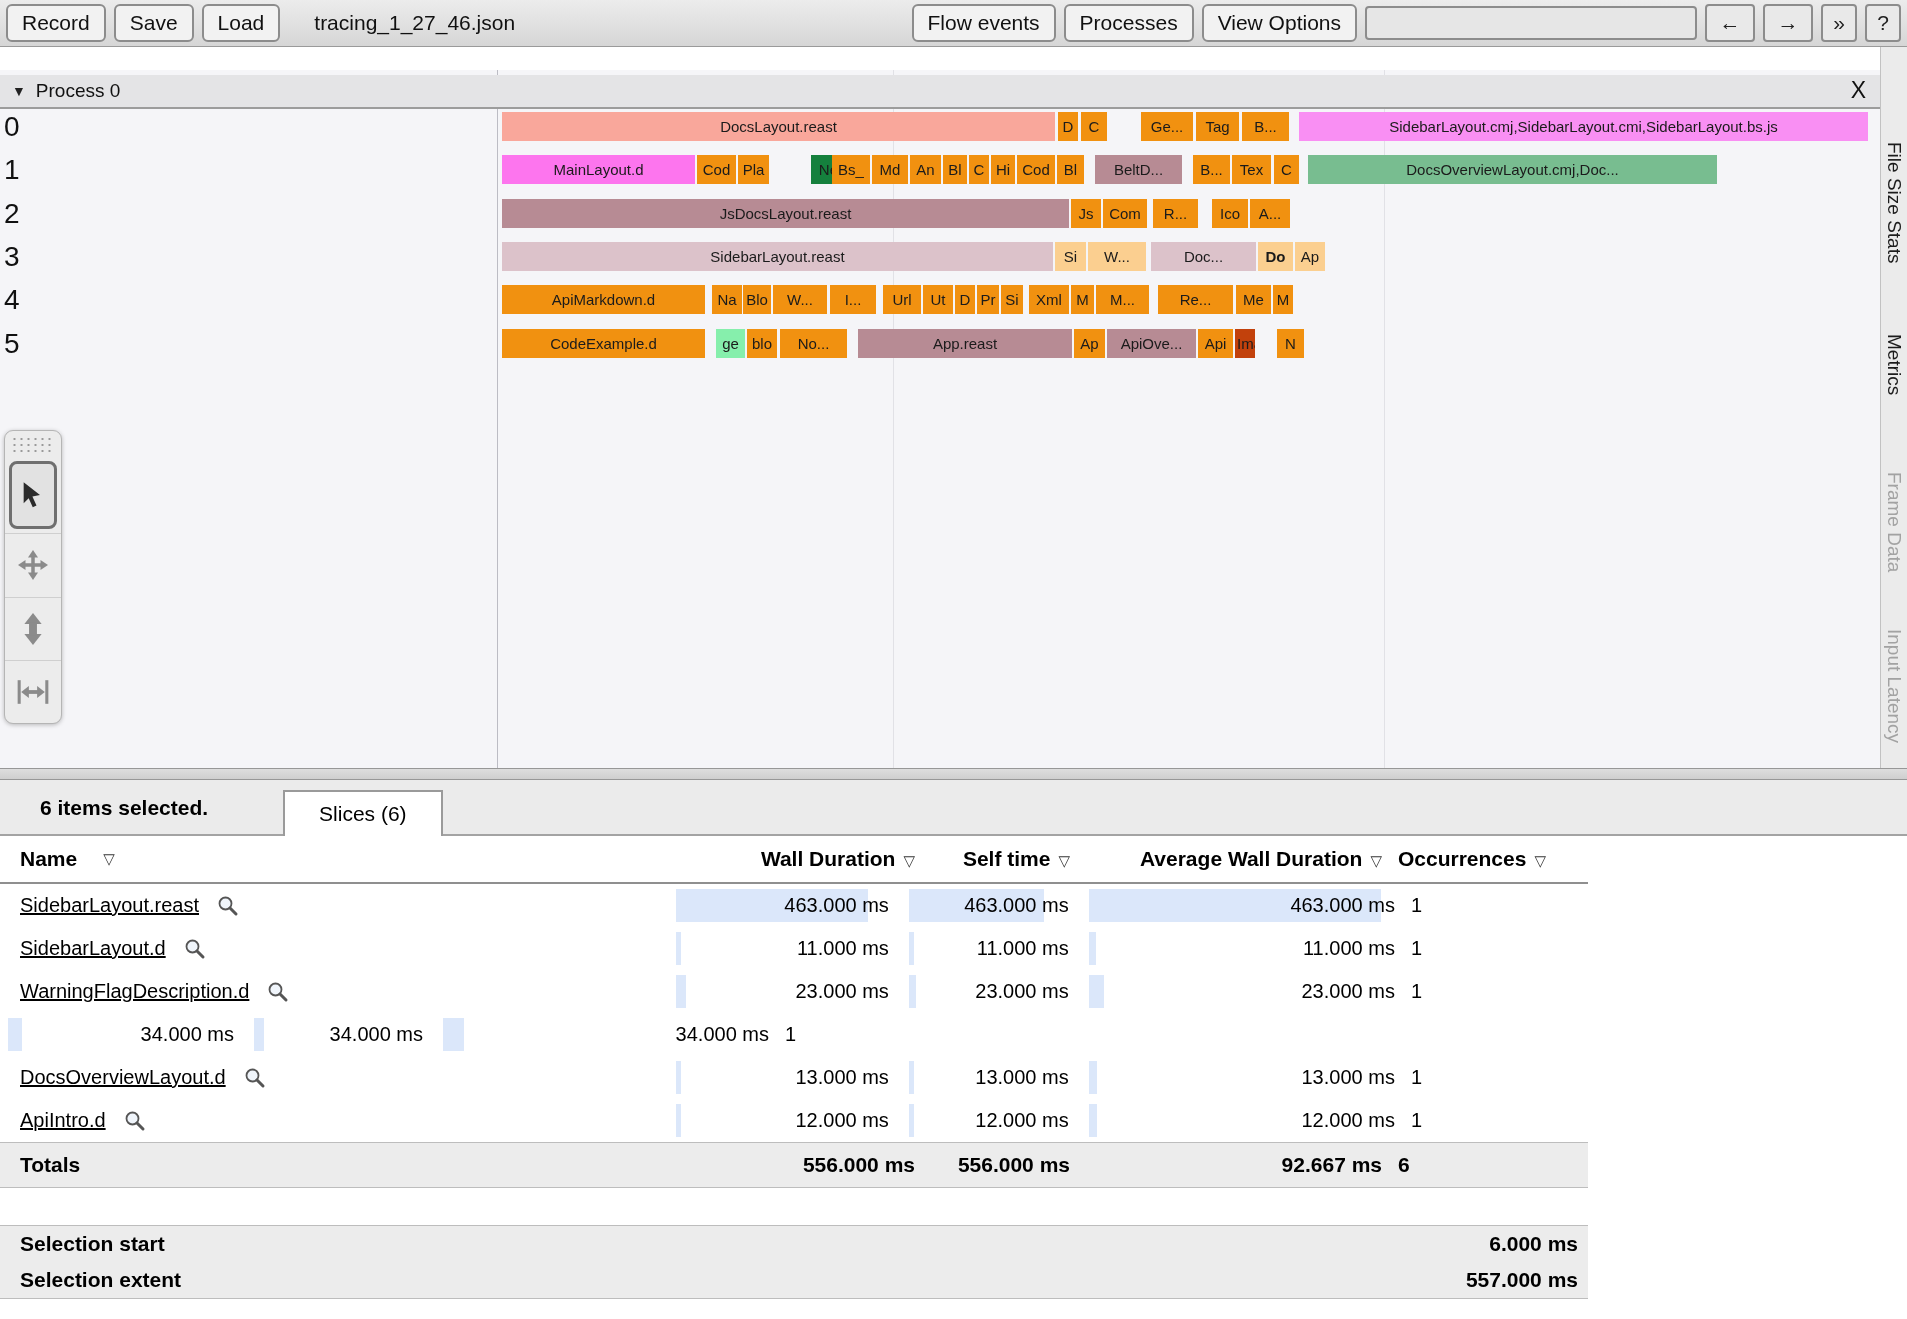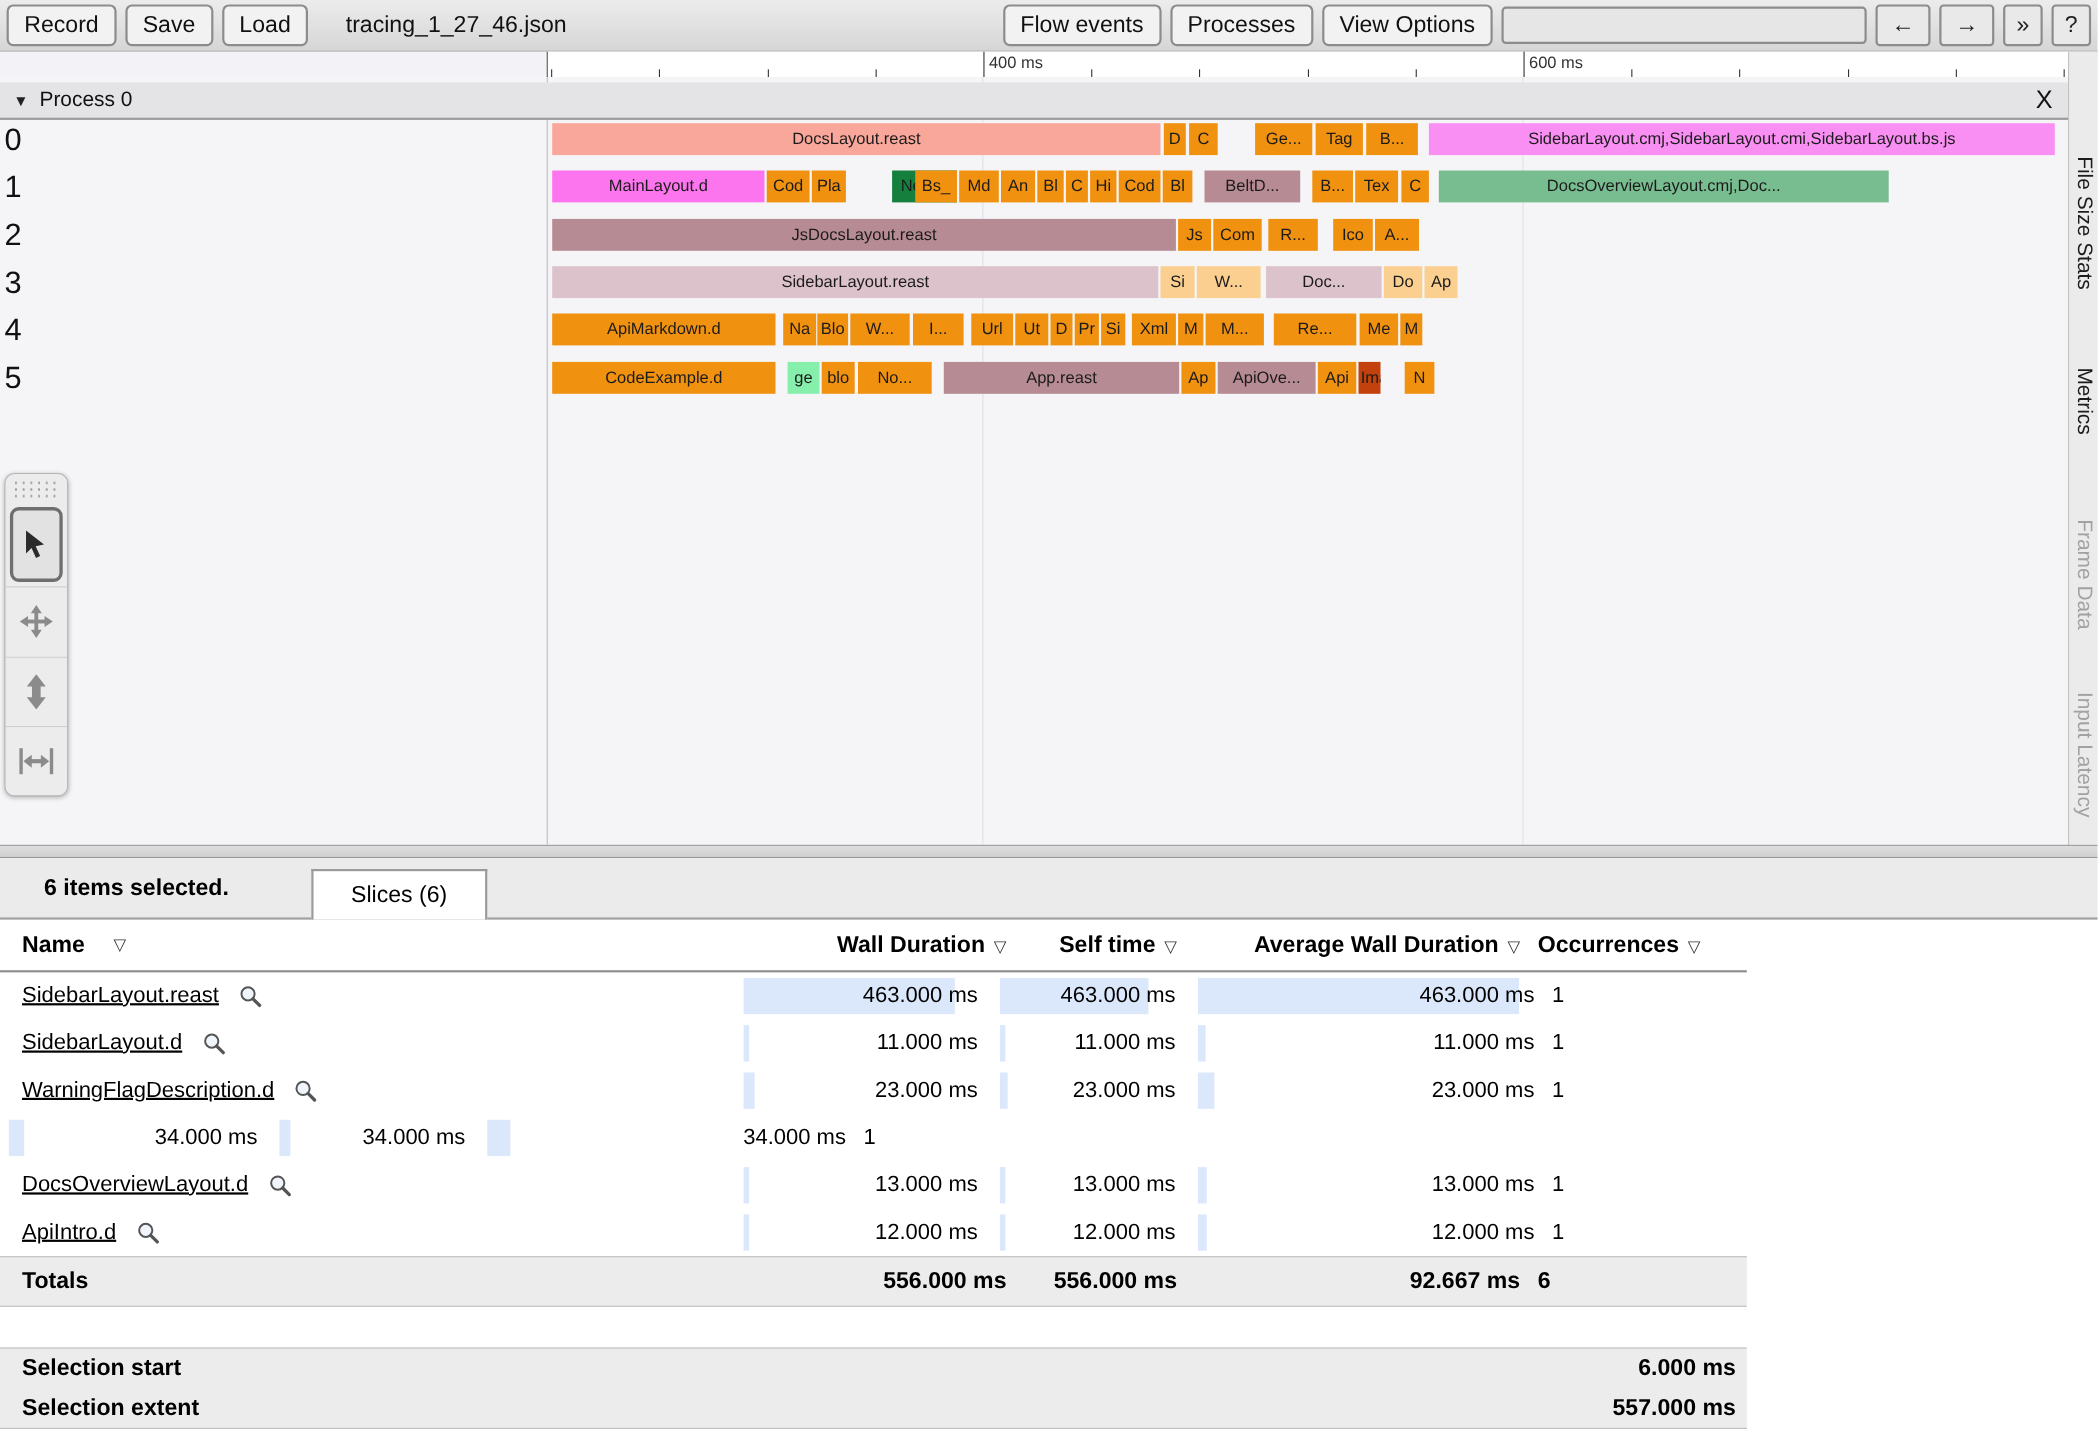--- a/index.html
+++ b/index.html
@@ -107,41 +107,20 @@
     <button class="tbtn">Flow events</button>
     <button class="tbtn">Processes</button>
     <button class="tbtn">View Options</button>
     <input id="searchbox" value="" style="">
     <button class="navbtn">←</button>
     <button class="navbtn">→</button>
     <button class="navbtn sq">»</button>
     <button class="navbtn sq">?</button>
   </div>
 
-  <div id="ruler">
-    <div id="ruler-canvas">
-        <div class="tick minor" style="left: 3.2px;"></div>
-        <div class="tick minor" style="left: 101.4px;"></div>
-        <div class="tick minor" style="left: 199.6px;"></div>
-        <div class="tick minor" style="left: 297.8px;"></div>
-        <div class="tick major" style="left: 396px;"></div>
-        <div class="tick minor" style="left: 494.2px;"></div>
-        <div class="tick minor" style="left: 592.4px;"></div>
-        <div class="tick minor" style="left: 690.6px;"></div>
-        <div class="tick minor" style="left: 788.8px;"></div>
-        <div class="tick major" style="left: 887px;"></div>
-        <div class="tick minor" style="left: 985.2px;"></div>
-        <div class="tick minor" style="left: 1083.4px;"></div>
-        <div class="tick minor" style="left: 1181.6px;"></div>
-        <div class="tick minor" style="left: 1279.8px;"></div>
-        <div class="tick minor" style="left: 1378px;"></div>
-        <div class="ruler-label" style="left: 401px;">400 ms</div>
-        <div class="ruler-label" style="left: 892px;">600 ms</div>
-      </div>
-  </div>
 
   <div id="timeline">
     <div id="canvas-edge"></div>
     <div id="grid-container">
         <div class="gridline" style="left: 893px;"></div>
         <div class="gridline" style="left: 1384px;"></div>
       </div>
     <div id="process-header">
       <span id="proc-arrow">▼</span>
       <span id="proc-title">Process 0</span>
@@ -179,21 +158,21 @@
         <div class="slice" style="left: 1071px; top: 128.6px; width: 30px; background: rgb(241, 145, 16);">Js</div>
         <div class="slice" style="left: 1103px; top: 128.6px; width: 44px; background: rgb(241, 145, 16);">Com</div>
         <div class="slice" style="left: 1153px; top: 128.6px; width: 45px; background: rgb(241, 145, 16);">R...</div>
         <div class="slice" style="left: 1212px; top: 128.6px; width: 36px; background: rgb(241, 145, 16);">Ico</div>
         <div class="slice" style="left: 1250px; top: 128.6px; width: 40px; background: rgb(241, 145, 16);">A...</div>
         <div class="row-label" style="top: 171.9px;">3</div>
         <div class="slice" style="left: 502px; top: 171.9px; width: 551px; background: rgb(220, 194, 202);">SidebarLayout.reast</div>
         <div class="slice" style="left: 1055px; top: 171.9px; width: 31px; background: rgb(251, 207, 144);">Si</div>
         <div class="slice" style="left: 1088px; top: 171.9px; width: 58px; background: rgb(251, 207, 144);">W...</div>
         <div class="slice" style="left: 1151px; top: 171.9px; width: 105px; background: rgb(220, 194, 202);">Doc...</div>
-        <div class="slice" style="left: 1258px; top: 171.9px; width: 35px; background: rgb(251, 207, 144);">Do</div>
+        <div class="slice" style="left: 1258px; top: 171.9px; width: 35px; background: rgb(251, 207, 144); font-weight: bold;">Do</div>
         <div class="slice" style="left: 1295px; top: 171.9px; width: 30px; background: rgb(251, 207, 144);">Ap</div>
         <div class="row-label" style="top: 215.2px;">4</div>
         <div class="slice" style="left: 502px; top: 215.2px; width: 203px; background: rgb(241, 145, 16);">ApiMarkdown.d</div>
         <div class="slice" style="left: 712px; top: 215.2px; width: 30px; background: rgb(241, 145, 16);">Na</div>
         <div class="slice" style="left: 743px; top: 215.2px; width: 28px; background: rgb(241, 145, 16);">Blo</div>
         <div class="slice" style="left: 773px; top: 215.2px; width: 54px; background: rgb(241, 145, 16);">W...</div>
         <div class="slice" style="left: 830px; top: 215.2px; width: 46px; background: rgb(241, 145, 16);">I...</div>
         <div class="slice" style="left: 883px; top: 215.2px; width: 38px; background: rgb(241, 145, 16);">Url</div>
         <div class="slice" style="left: 923px; top: 215.2px; width: 30px; background: rgb(241, 145, 16);">Ut</div>
         <div class="slice" style="left: 955px; top: 215.2px; width: 20px; background: rgb(241, 145, 16);">D</div>

